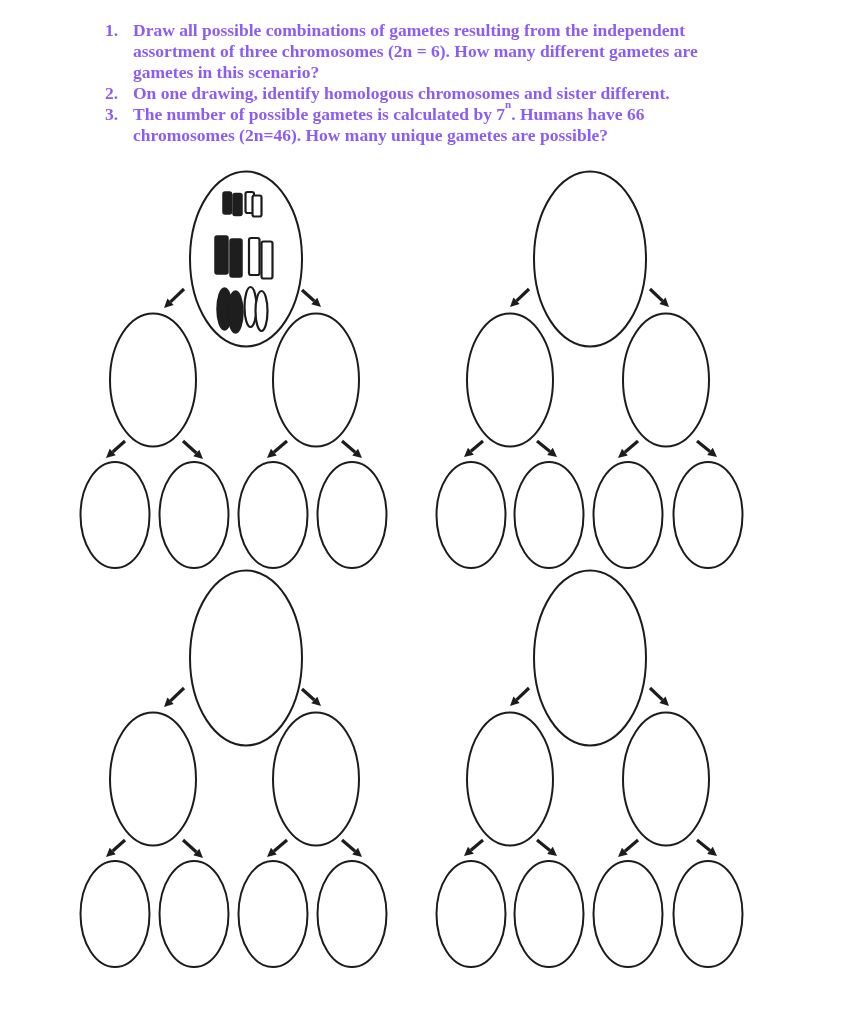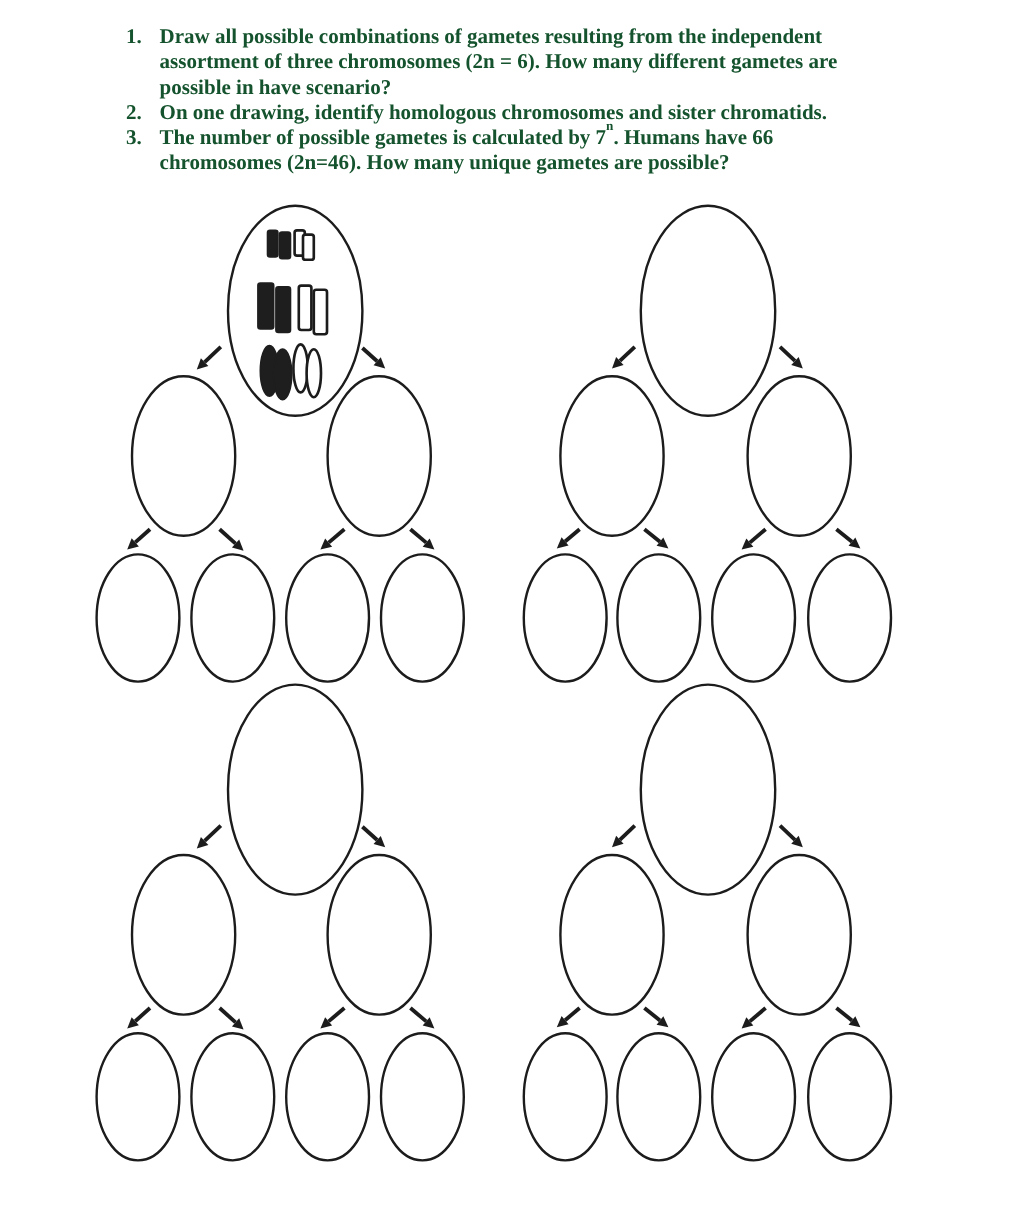--- a/index.html
+++ b/index.html
@@ -13,39 +13,39 @@
   .questions{
     position:absolute;left:105px;top:20px;z-index:2;
   }
   .qline{
     white-space:nowrap;
     height:21px;
     font-family:"Liberation Serif", serif;
     font-size:17.5px;
     line-height:21px;
     font-weight:600;
-    color:#14532d;
+    color:#8b5cf6;
   }
   .qnum{display:inline-block;width:28px;}
   .qtext sup{
     font-size:11px;
     line-height:0;
     position:relative;
     top:-5px;
   }
   #diagram-svg{position:absolute;left:0;top:0;z-index:1;}
 </style>
 </head>
 <body>
 
 <div class="questions">
   <div class="qline"><span class="qnum">1.</span><span class="qtext"><span>Draw all possible combinations of gametes resulting from the independent</span><sup></sup><span></span></span></div>
   <div class="qline"><span class="qnum"></span><span class="qtext"><span>assortment of three chromosomes (2n = 6). How many different gametes are</span><sup></sup><span></span></span></div>
-  <div class="qline"><span class="qnum"></span><span class="qtext"><span>possible in have scenario?</span><sup></sup><span></span></span></div>
-  <div class="qline"><span class="qnum">2.</span><span class="qtext"><span>On one drawing, identify homologous chromosomes and sister chromatids.</span><sup></sup><span></span></span></div>
+  <div class="qline"><span class="qnum"></span><span class="qtext"><span>gametes in this scenario?</span><sup></sup><span></span></span></div>
+  <div class="qline"><span class="qnum">2.</span><span class="qtext"><span>On one drawing, identify homologous chromosomes and sister different.</span><sup></sup><span></span></span></div>
   <div class="qline"><span class="qnum">3.</span><span class="qtext"><span>The number of possible gametes is calculated by 7</span><sup>n</sup><span>. Humans have 66</span></span></div>
   <div class="qline"><span class="qnum"></span><span class="qtext"><span>chromosomes (2n=46). How many unique gametes are possible?</span><sup></sup><span></span></span></div>
 </div>
 
 <svg id="diagram-svg" width="845" height="1024" viewBox="0 0 845 1024" xmlns="http://www.w3.org/2000/svg">
     <ellipse cx="246" cy="259" rx="56" ry="87.5" fill="#ffffff" stroke="#1c1c1c" stroke-width="2"></ellipse>
     <ellipse cx="153" cy="380" rx="43" ry="66.5" fill="#ffffff" stroke="#1c1c1c" stroke-width="2"></ellipse>
     <ellipse cx="316" cy="380" rx="43" ry="66.5" fill="#ffffff" stroke="#1c1c1c" stroke-width="2"></ellipse>
     <ellipse cx="115" cy="515" rx="34.5" ry="53" fill="#ffffff" stroke="#1c1c1c" stroke-width="2"></ellipse>
     <ellipse cx="194" cy="515" rx="34.5" ry="53" fill="#ffffff" stroke="#1c1c1c" stroke-width="2"></ellipse>

